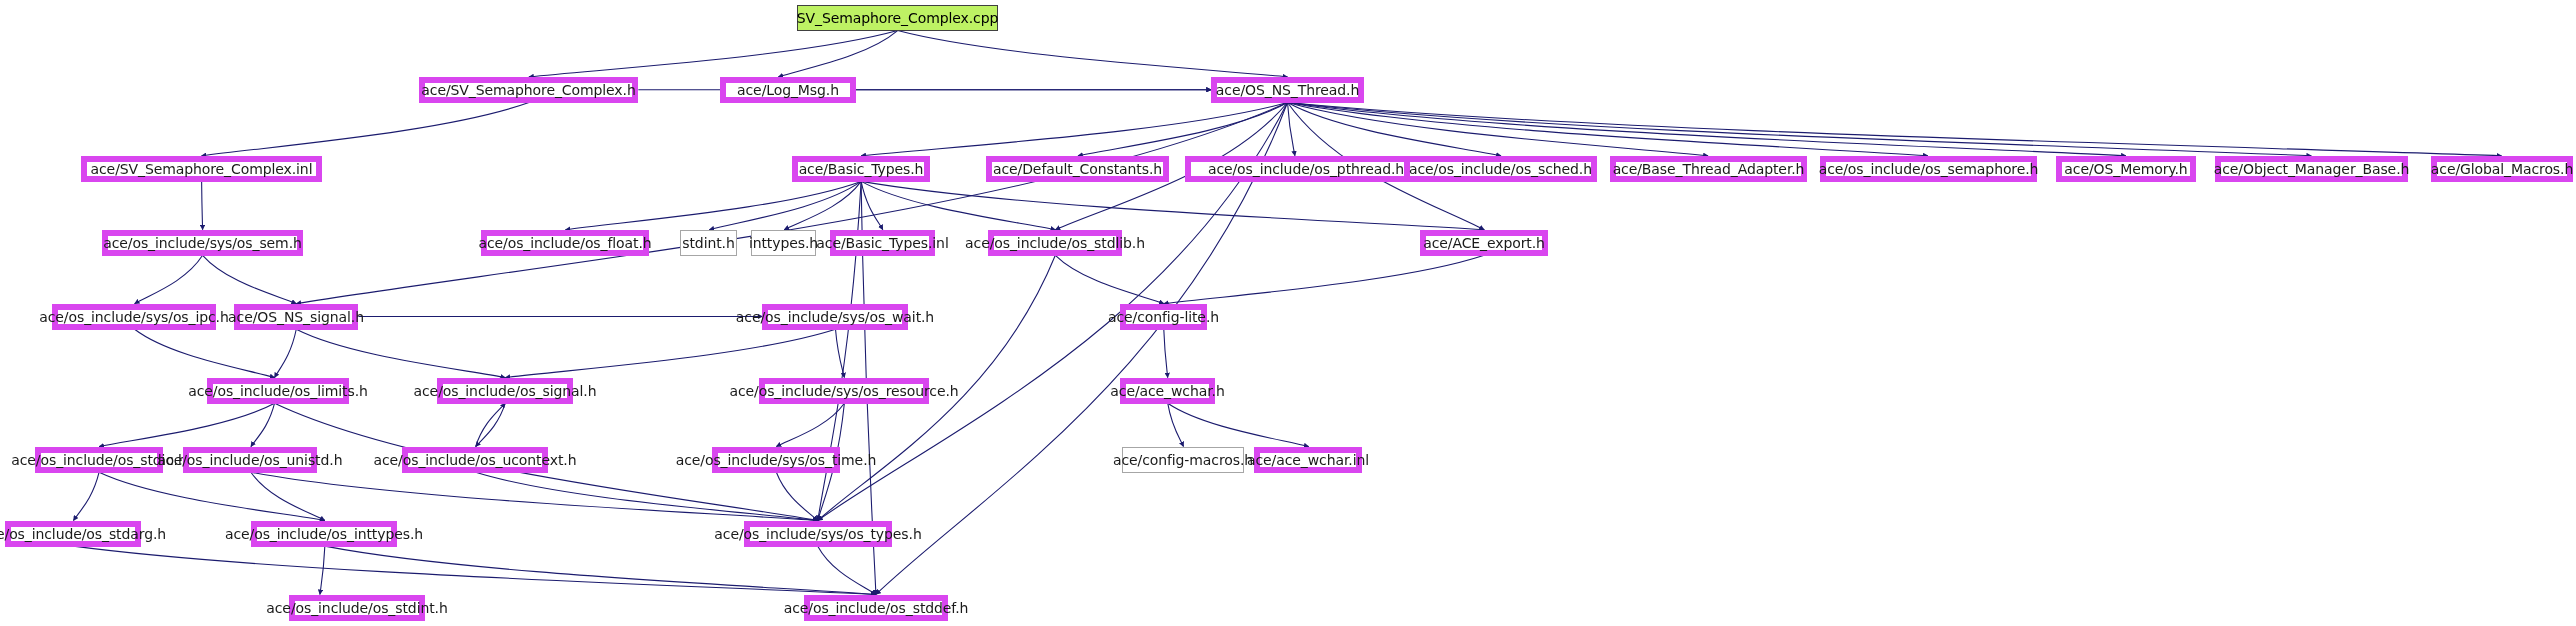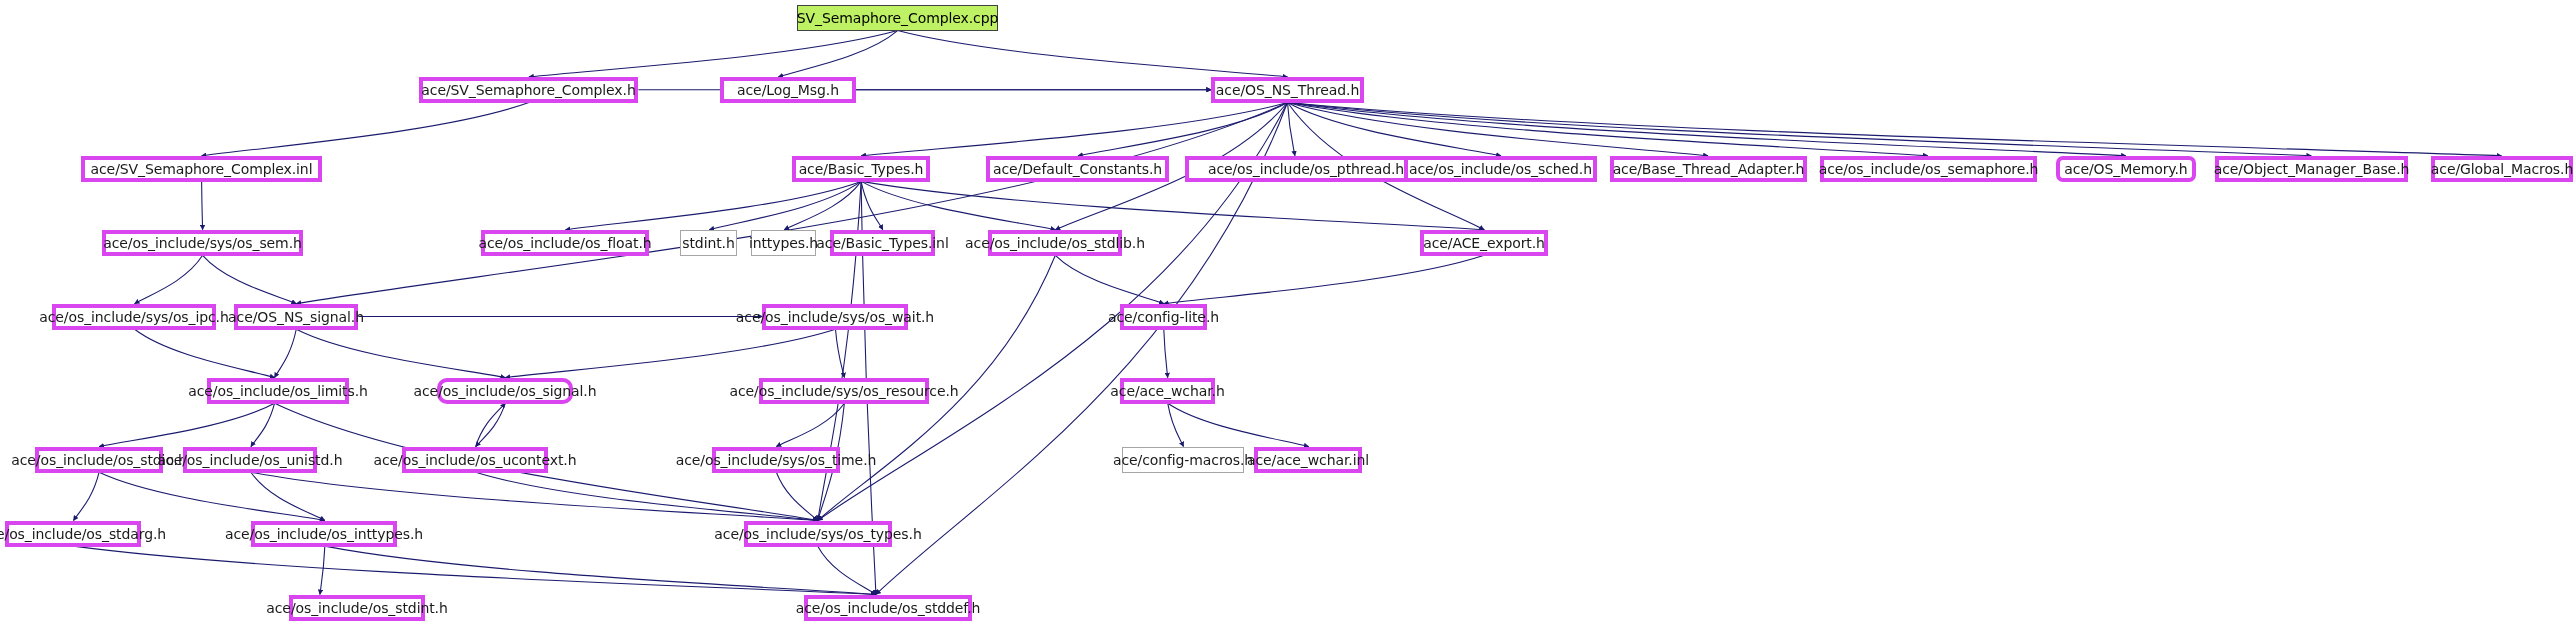--- a/index.html
+++ b/index.html
@@ -8,21 +8,21 @@
     width:2576px;
     height:626px;
     background:#ffffff;
     font-family:"DejaVu Sans","Liberation Sans",sans-serif;
     overflow:hidden;
   }
   #edges{position:absolute;left:0;top:0;width:2576px;height:626px;pointer-events:none;}
   .node{
     position:absolute;
     box-sizing:border-box;
-    border:4px solid #d946ef;
+    border:6px solid #d946ef;
     background:#ffffff;
     color:#1a1a1a;
     font-size:14px;
     line-height:1;
     display:flex;
     align-items:center;
     justify-content:center;
     white-space:nowrap;
     letter-spacing:-0.1px;
     height:26px;
@@ -115,44 +115,44 @@
       <div class="node" style="left: 419px; top: 77px; width: 219px;">ace/SV_Semaphore_Complex.h</div>
       <div class="node" style="left: 720px; top: 77px; width: 136px;">ace/Log_Msg.h</div>
       <div class="node" style="left: 1211px; top: 77px; width: 153px;">ace/OS_NS_Thread.h</div>
       <div class="node" style="left: 81px; top: 156px; width: 241px;">ace/SV_Semaphore_Complex.inl</div>
       <div class="node" style="left: 792px; top: 156px; width: 138px;">ace/Basic_Types.h</div>
       <div class="node" style="left: 986px; top: 156px; width: 183px;">ace/Default_Constants.h</div>
       <div class="node" style="left: 1185px; top: 156px; width: 242px;">ace/os_include/os_pthread.h</div>
       <div class="node" style="left: 1404px; top: 156px; width: 193px;">ace/os_include/os_sched.h</div>
       <div class="node" style="left: 1610px; top: 156px; width: 197px;">ace/Base_Thread_Adapter.h</div>
       <div class="node" style="left: 1820px; top: 156px; width: 217px;">ace/os_include/os_semaphore.h</div>
-      <div class="node" style="left: 2056px; top: 156px; width: 140px; border-radius: 7px;">ace/OS_Memory.h</div>
+      <div class="node" style="left: 2056px; top: 156px; width: 140px;">ace/OS_Memory.h</div>
       <div class="node" style="left: 2215px; top: 156px; width: 193px;">ace/Object_Manager_Base.h</div>
       <div class="node" style="left: 2431px; top: 156px; width: 142px;">ace/Global_Macros.h</div>
       <div class="node" style="left: 102px; top: 230px; width: 201px;">ace/os_include/sys/os_sem.h</div>
       <div class="node" style="left: 481px; top: 230px; width: 168px;">ace/os_include/os_float.h</div>
       <div class="node sys" style="left: 680px; top: 230px; width: 57px;">stdint.h</div>
       <div class="node sys" style="left: 751px; top: 230px; width: 65px;">inttypes.h</div>
       <div class="node" style="left: 830px; top: 230px; width: 105px;">ace/Basic_Types.inl</div>
       <div class="node" style="left: 988px; top: 230px; width: 134px;">ace/os_include/os_stdlib.h</div>
       <div class="node" style="left: 1420px; top: 230px; width: 128px;">ace/ACE_export.h</div>
       <div class="node" style="left: 52px; top: 304px; width: 164px;">ace/os_include/sys/os_ipc.h</div>
       <div class="node" style="left: 234px; top: 304px; width: 124px;">ace/OS_NS_signal.h</div>
       <div class="node" style="left: 762px; top: 304px; width: 146px;">ace/os_include/sys/os_wait.h</div>
       <div class="node" style="left: 1120px; top: 304px; width: 87px;">ace/config-lite.h</div>
       <div class="node" style="left: 207px; top: 378px; width: 142px;">ace/os_include/os_limits.h</div>
-      <div class="node" style="left: 437px; top: 378px; width: 136px; border-radius: 10px;">ace/os_include/os_signal.h</div>
+      <div class="node" style="left: 437px; top: 378px; width: 136px;">ace/os_include/os_signal.h</div>
       <div class="node" style="left: 759px; top: 378px; width: 170px;">ace/os_include/sys/os_resource.h</div>
       <div class="node" style="left: 1120px; top: 378px; width: 95px;">ace/ace_wchar.h</div>
       <div class="node" style="left: 35px; top: 447px; width: 128px;">ace/os_include/os_stdio.h</div>
       <div class="node" style="left: 183px; top: 447px; width: 134px;">ace/os_include/os_unistd.h</div>
       <div class="node" style="left: 402px; top: 447px; width: 146px;">ace/os_include/os_ucontext.h</div>
       <div class="node" style="left: 712px; top: 447px; width: 128px;">ace/os_include/sys/os_time.h</div>
       <div class="node sys" style="left: 1122px; top: 447px; width: 122px;">ace/config-macros.h</div>
       <div class="node" style="left: 1254px; top: 447px; width: 108px;">ace/ace_wchar.inl</div>
       <div class="node" style="left: 5px; top: 521px; width: 136px;">ace/os_include/os_stdarg.h</div>
       <div class="node" style="left: 251px; top: 521px; width: 146px;">ace/os_include/os_inttypes.h</div>
       <div class="node" style="left: 744px; top: 521px; width: 148px;">ace/os_include/sys/os_types.h</div>
       <div class="node" style="left: 251px; top: 595px; width: 136px; margin-left: 38px;">ace/os_include/os_stdint.h</div>
-      <div class="node" style="left: 804px; top: 595px; width: 168px;">ace/os_include/os_stddef.h</div>
+      <div class="node" style="left: 804px; top: 595px; width: 144px;">ace/os_include/os_stddef.h</div>
     </div>
 </div>
 
 
 </body></html>

